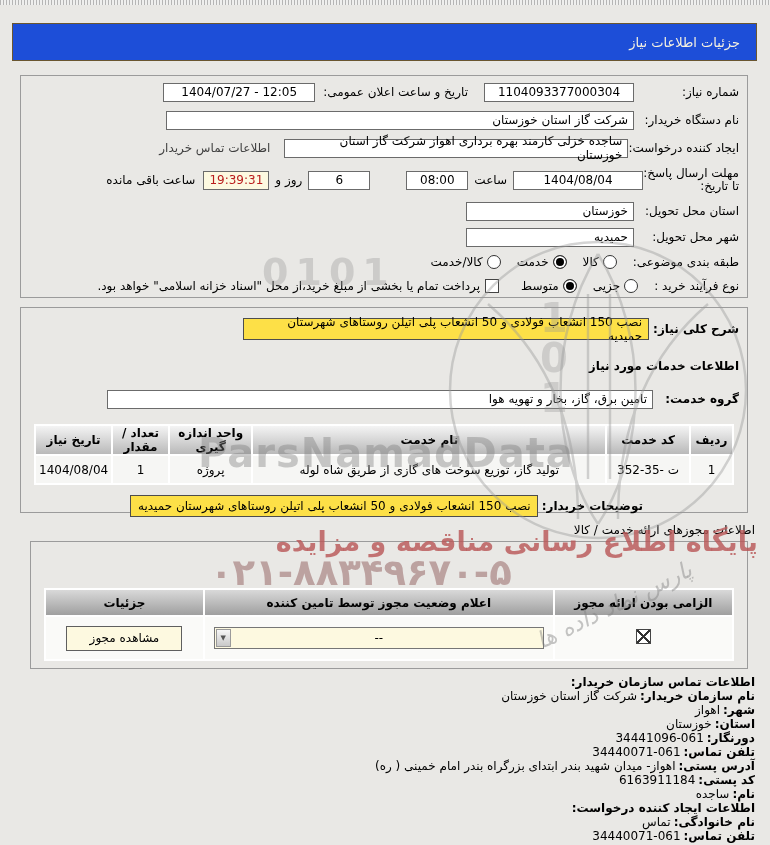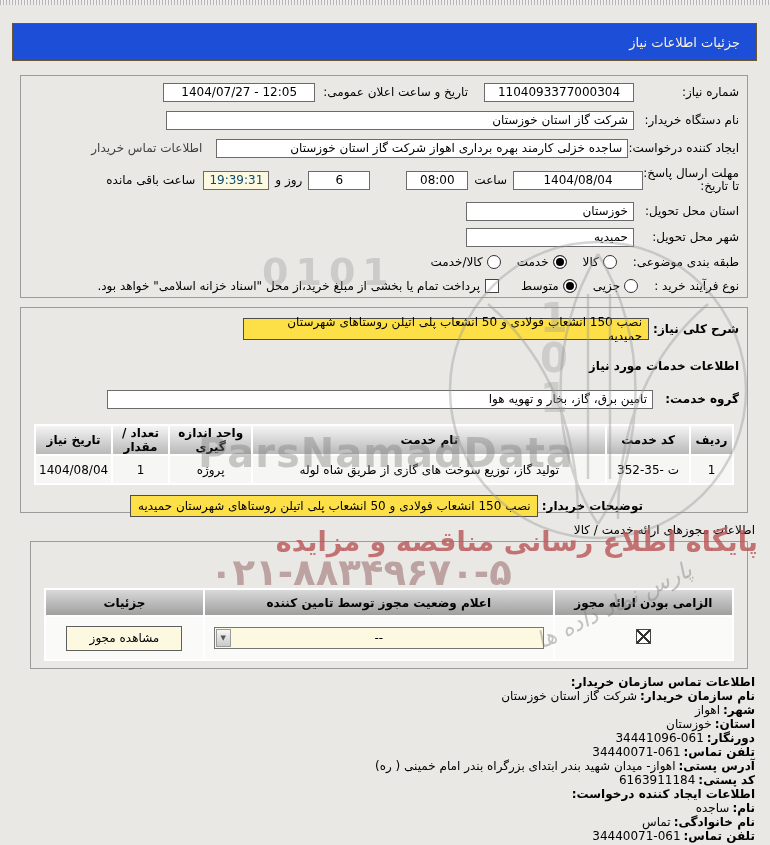--- a/index.html
+++ b/index.html
@@ -84,31 +84,31 @@
     <span class="inp center ltr" style="width:150px;">1104093377000304</span>
     <span class="lbl" style="margin-right:16px;">تاریخ و ساعت اعلان عمومی:</span>
     <span class="inp center ltr" style="width:152px;margin-right:8px;">1404/07/27 - 12:05</span>
   </div>
   <div class="row" style="height:28px;">
     <span class="lbl lw">نام دستگاه خریدار:</span>
     <span class="inp" style="width:468px;">شرکت گاز استان خوزستان</span>
   </div>
   <div class="row" style="height:28px;">
     <span class="lbl lw">ایجاد کننده درخواست:</span>
-    <span class="inp" style="width:412px;">ساجده خزلی کارمند بهره برداری اهواز شرکت گاز استان خوزستان</span>
+    <span class="inp" style="width:344px;">ساجده خزلی کارمند بهره برداری اهواز شرکت گاز استان خوزستان</span>
     <span class="link">اطلاعات تماس خریدار</span>
   </div>
   <div class="row" style="height:36px;">
     <span class="lbl" style="width:96px;white-space:normal;line-height:13px;text-align:right;">مهلت ارسال پاسخ: تا تاریخ:</span>
     <span class="inp center ltr" style="width:130px;">1404/08/04</span>
     <span class="lbl" style="margin:0 6px;">ساعت</span>
     <span class="inp center ltr" style="width:62px;">08:00</span>
     <span class="inp center ltr" style="width:62px;margin-right:36px;">6</span>
     <span class="lbl" style="margin:0 6px;">روز و</span>
-    <span class="inp center ltr" style="width:66px;background:#fdf9e0;color:#0c4a6e;">19:39:31</span>
+    <span class="inp center ltr" style="width:66px;background:#fdf9e0;color:#b91c1c;">19:39:31</span>
     <span class="lbl" style="margin-right:8px;">ساعت باقی مانده</span>
   </div>
   <div class="row" style="height:26px;">
     <span class="lbl lw">استان محل تحویل:</span>
     <span class="inp" style="width:168px;">خوزستان</span>
   </div>
   <div class="row" style="height:26px;">
     <span class="lbl lw">شهر محل تحویل:</span>
     <span class="inp" style="width:168px;">حمیدیه</span>
   </div>
@@ -208,22 +208,22 @@
 
 <div class="footer">
   <div><b>اطلاعات تماس سازمان خریدار:</b><span></span></div>
   <div><b>نام سازمان خریدار:</b><span>شرکت گاز استان خوزستان</span></div>
   <div><b>شهر:</b><span>اهواز</span></div>
   <div><b>استان:</b><span>خوزستان</span></div>
   <div><b>دورنگار:</b><span class="ltr">34441096-061</span></div>
   <div><b>تلفن تماس:</b><span class="ltr">34440071-061</span></div>
   <div><b>آدرس پستی:</b><span>اهواز- میدان شهید بندر ابتدای بزرگراه بندر امام خمینی ( ره)</span></div>
   <div><b>کد پستی:</b><span class="ltr">6163911184</span></div>
+  <div><b>نام:</b><span>ساجده</span></div>
   <div><b>اطلاعات ایجاد کننده درخواست:</b><span></span></div>
-  <div><b>نام:</b><span>ساجده</span></div>
   <div><b>نام خانوادگی:</b><span>تماس</span></div>
   <div><b>تلفن تماس:</b><span class="ltr">34440071-061</span></div>
 </div>
 
 <svg class="wm wm-flower" width="340" height="330" viewBox="0 0 340 330">
   <g fill="none" stroke="#9a9a9a" stroke-width="2.5" opacity="0.42">
     <circle cx="170" cy="166" r="148"></circle>
     <path d="M170 30 C 120 110, 120 225, 170 300"></path>
     <path d="M170 30 C 220 110, 220 225, 170 300"></path>
     <path d="M60 80 C 130 140, 150 220, 150 295"></path>

